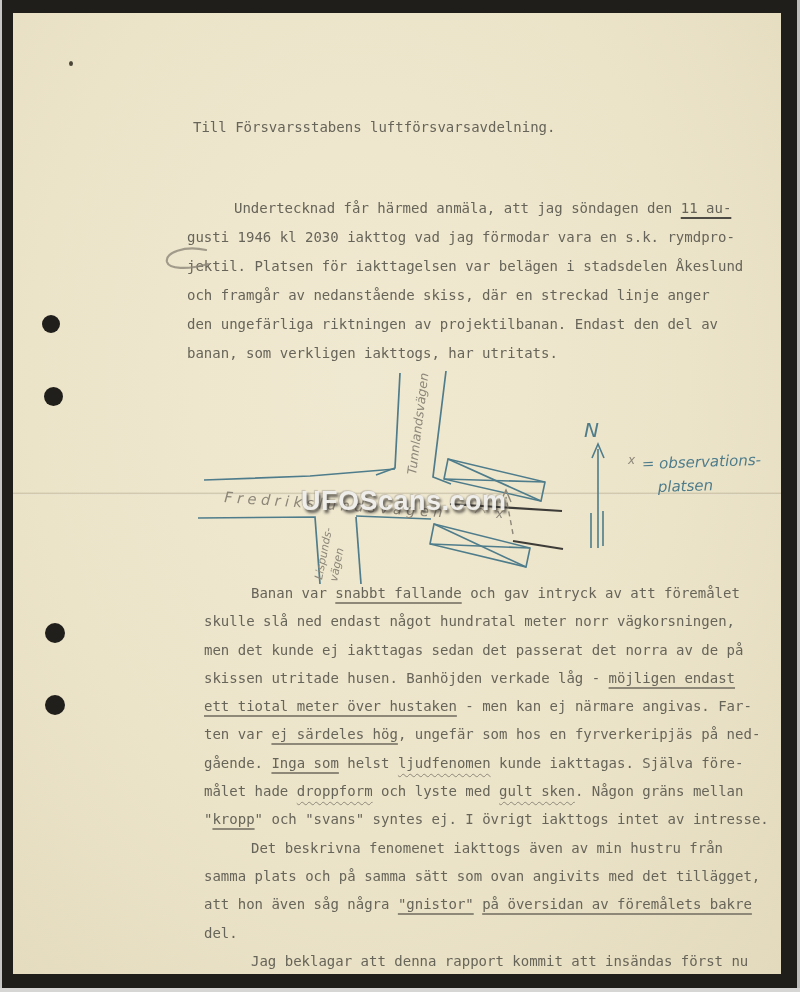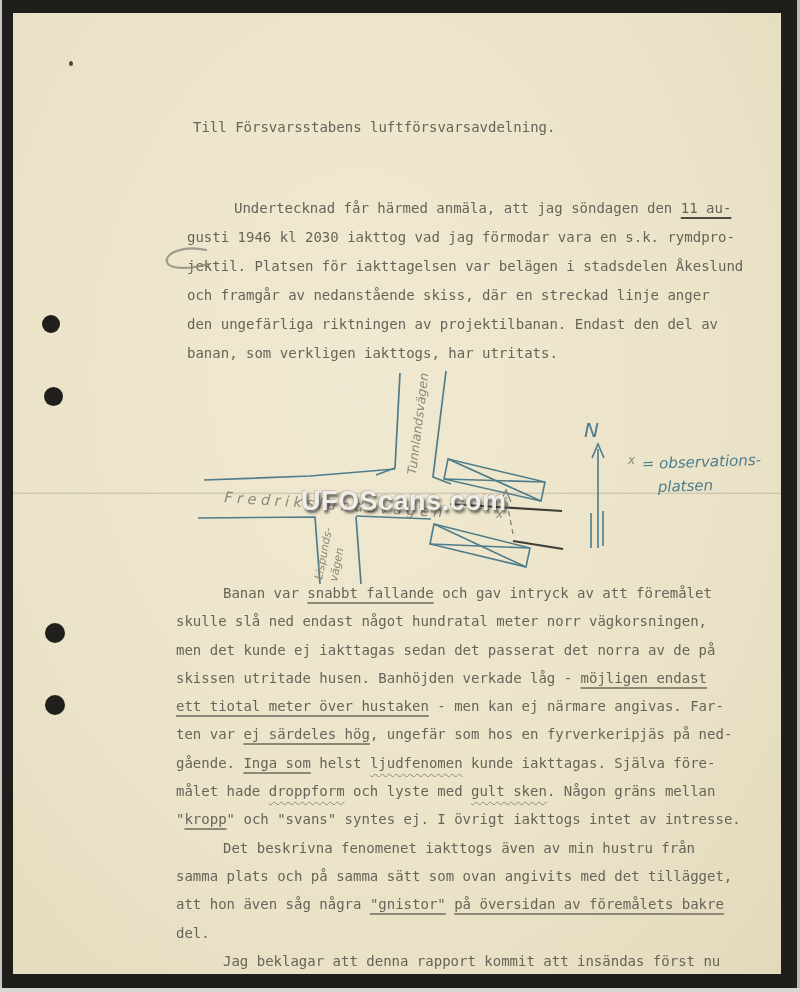--- a/index.html
+++ b/index.html
@@ -20,21 +20,21 @@
   .speck{position:absolute;left:69px;top:61px;width:4px;height:5px;border-radius:50%;background:#4a4438;}
   .hole{position:absolute;border-radius:50%;background:#211f1c;}
   .hole.h1{left:42px;top:315px;width:18px;height:18px;}
   .hole.h2{left:44px;top:387px;width:19px;height:19px;}
   .hole.h3{left:45px;top:623px;width:20px;height:20px;}
   .hole.h4{left:45px;top:695px;width:20px;height:20px;}
 
   .typed{position:absolute;color:var(--text);font-size:14px;white-space:pre;}
   .title{left:193px;top:119px;line-height:normal;}
   .para1{left:187px;top:194px;line-height:28.9px;}
-  .para2{left:176px;top:579px;line-height:28.3px;}
+  .para2{left:204px;top:579px;line-height:28.3px;}
   .tline.indent{padding-left:47px;}
   .u{text-decoration:underline;text-decoration-color:#8e8878;text-underline-offset:4px;
      text-decoration-thickness:1.5px;}
   .u.uw{text-decoration-style:wavy;text-decoration-thickness:1px;text-underline-offset:5px;}
   .u.ud{text-decoration-color:#4e4c45;text-decoration-thickness:1.6px;}
 
   .watermark{position:absolute;left:301px;top:486px;z-index:30;
      font-family:"Liberation Sans",sans-serif;font-weight:bold;font-size:27px;
      color:var(--wm);opacity:0.95;letter-spacing:0.5px;
      text-shadow:2px 3px 3px rgba(55,52,48,0.85), -1px -1px 1px rgba(120,115,108,0.35);text-align:center;}

